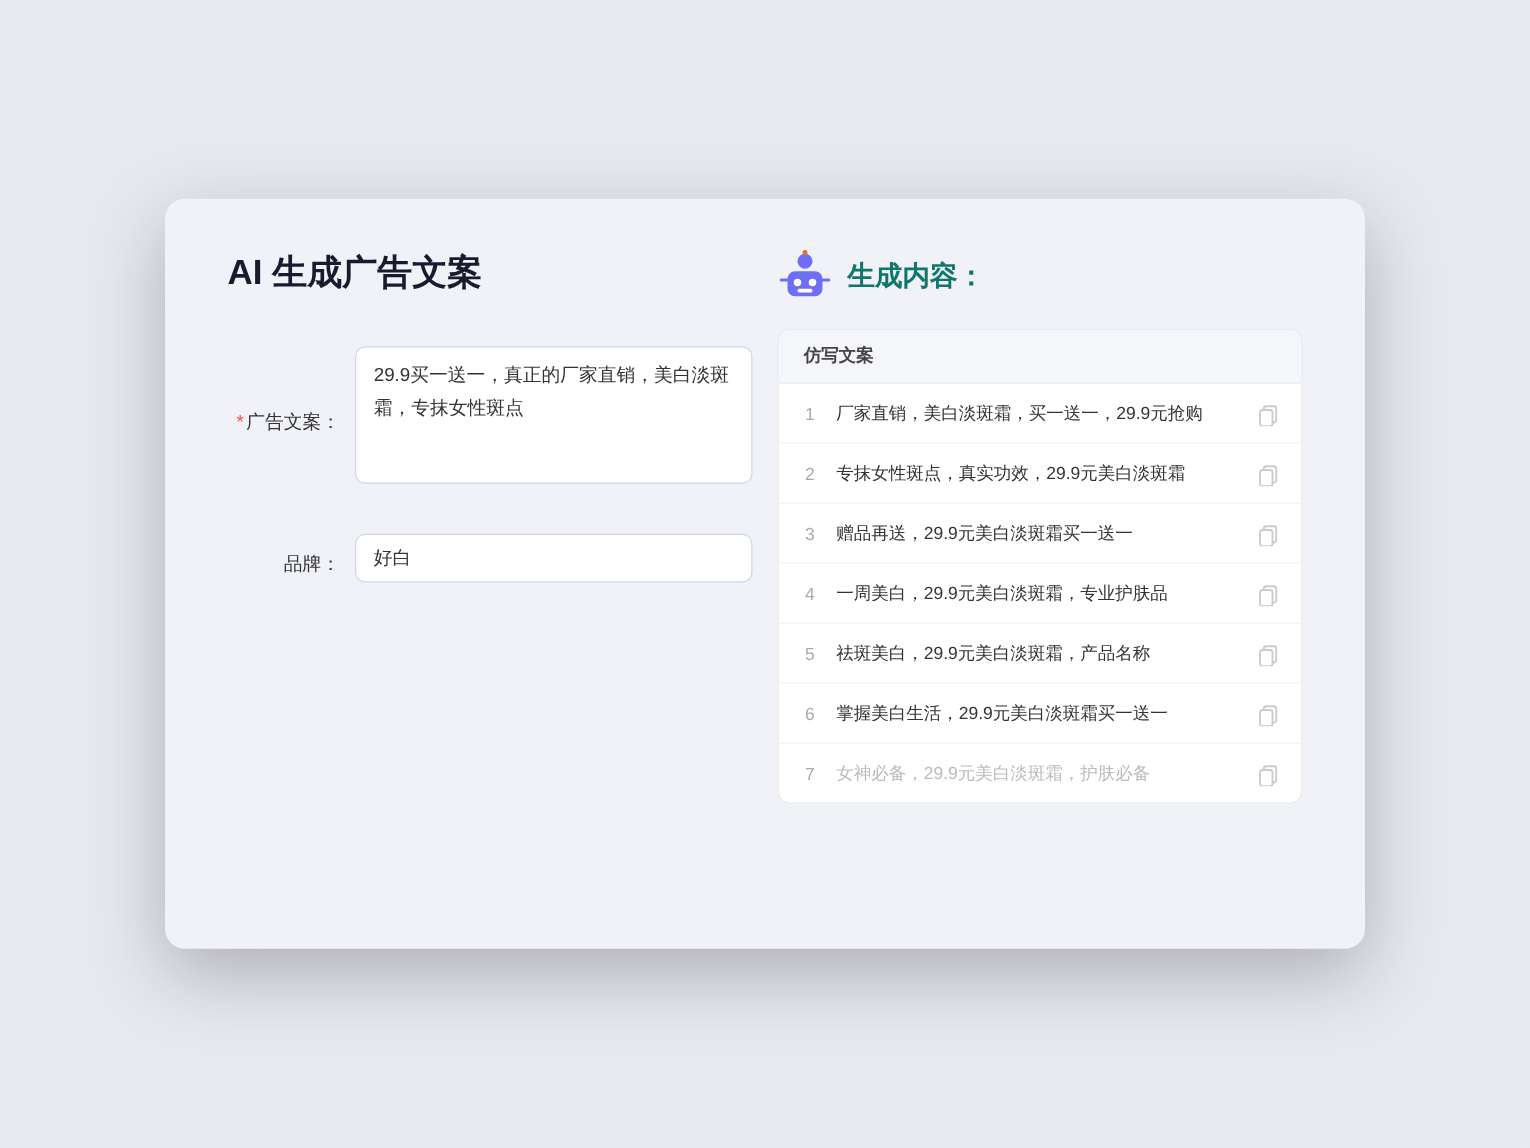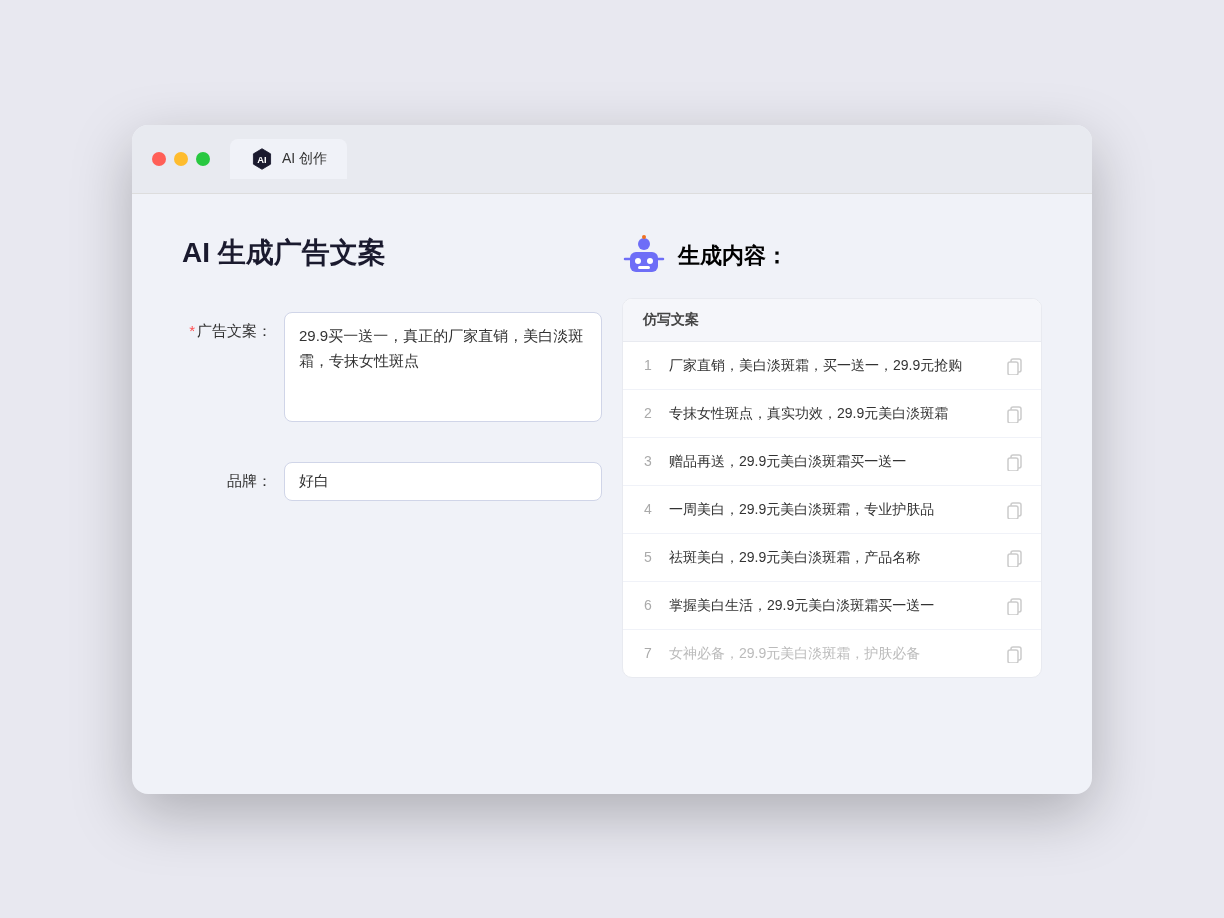--- a/index.html
+++ b/index.html
@@ -73,21 +73,21 @@
 
     .page-title {
       font-size: 28px;
       font-weight: 700;
       color: #1a1a2e;
       margin-bottom: 36px;
     }
 
     .form-group {
       display: flex;
-      align-items: flex-start;
+      align-items: center;
       margin-bottom: 24px;
       margin-top: 40px;
     }
 
     .form-label {
       font-size: 15px;
       color: #333;
       min-width: 90px;
       padding-top: 10px;
       text-align: right;
@@ -141,21 +141,21 @@
     }
 
     .robot-icon {
       width: 44px;
       height: 44px;
     }
 
     .right-title {
       font-size: 22px;
       font-weight: 600;
-      color: #000000;
+      color: #0f766e;
     }
 
     .result-table {
       background: #fff;
       border-radius: 10px;
       overflow: hidden;
       border: 1px solid #e8eaf0;
     }
 
     .table-header {
@@ -207,35 +207,20 @@
 
     .table-row:nth-child(1) {
       background: #fff8f2;
     }
   </style>
 </head>
 <body>
 
 <div class="browser-window">
 
-  <div class="browser-titlebar">
-    <div class="traffic-lights">
-      <div class="traffic-light red"></div>
-      <div class="traffic-light yellow"></div>
-      <div class="traffic-light green"></div>
-    </div>
-    <div class="browser-tab">
-
-      <svg class="ai-icon" viewBox="0 0 28 28" fill="none">
-        <polygon points="14,2 24,8 24,20 14,26 4,20 4,8" fill="#1a1a2e" stroke="#1a1a2e" stroke-width="1"></polygon>
-        <text x="14" y="19" text-anchor="middle" fill="white" font-size="11" font-weight="bold" font-family="sans-serif">AI</text>
-      </svg>
-      <span>AI 创作</span>
-    </div>
-  </div>
 
   <div class="browser-content">
 
     <div class="left-panel">
       <h1 class="page-title">AI 生成广告文案</h1>
 
       
       <div class="form-group">
         <label class="form-label">
           <span class="required-star">*</span><span>广告文案：</span>

